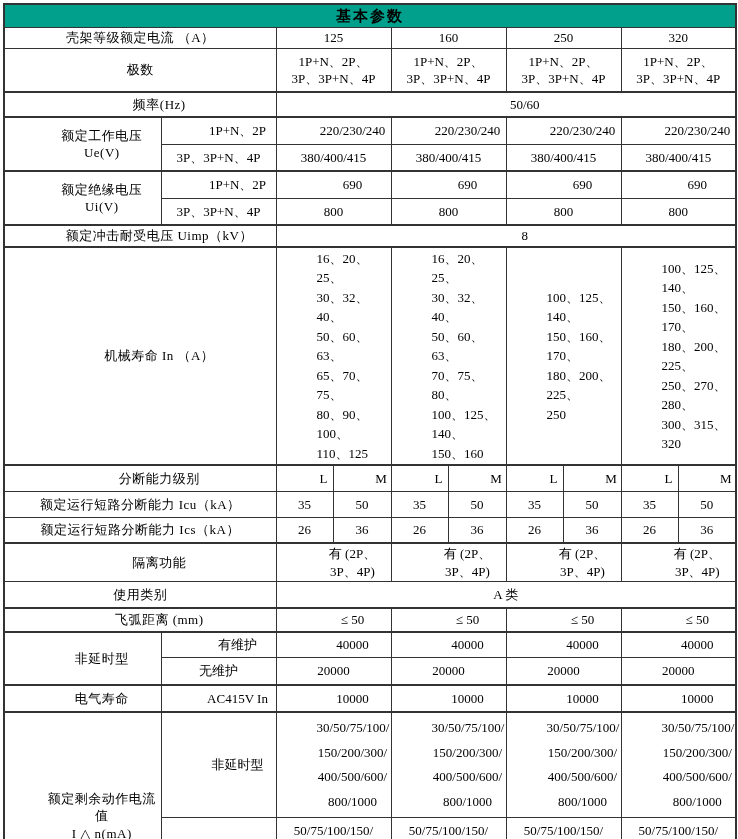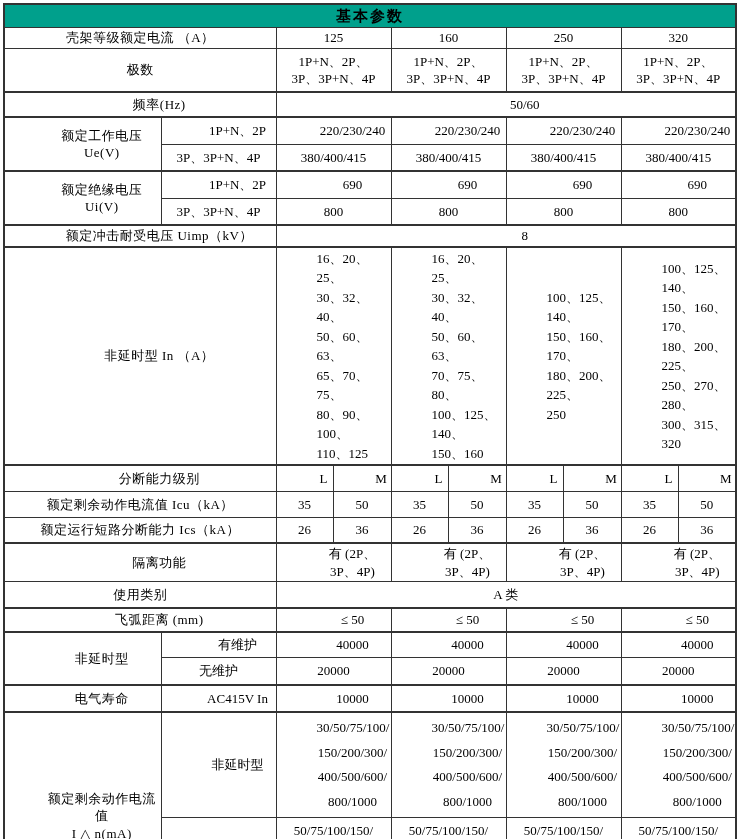--- a/index.html
+++ b/index.html
@@ -130,21 +130,21 @@
     <td colspan="2">800</td>
     <td colspan="2">800</td>
   </tr>
 
   <tr class="thick" style="height:14px">
     <td colspan="2" class="label">额定冲击耐受电压 Uimp（kV）</td>
     <td colspan="8">8</td>
   </tr>
 
   <tr class="thick" style="height:118px">
-    <td colspan="2" class="label">非延时型 In （A）</td>
+    <td colspan="2" class="label">机械寿命 In （A）</td>
     <td colspan="2" class="pre list">16、20、25、
 30、32、40、
 50、60、63、
 65、70、75、
 80、90、100、
 110、125</td>
     <td colspan="2" class="pre list">16、20、25、
 30、32、40、
 50、60、63、
 70、75、80、
@@ -167,21 +167,21 @@
     <td>M</td>
     <td>L</td>
     <td>M</td>
     <td>L</td>
     <td>M</td>
     <td>L</td>
     <td>M</td>
   </tr>
 
   <tr style="height:26px">
-    <td colspan="2" class="label">额定剩余动作电流值 Icu（kA）</td>
+    <td colspan="2" class="label">额定运行短路分断能力 Icu（kA）</td>
     <td>35</td>
     <td>50</td>
     <td>35</td>
     <td>50</td>
     <td>35</td>
     <td>50</td>
     <td>35</td>
     <td>50</td>
   </tr>
 

